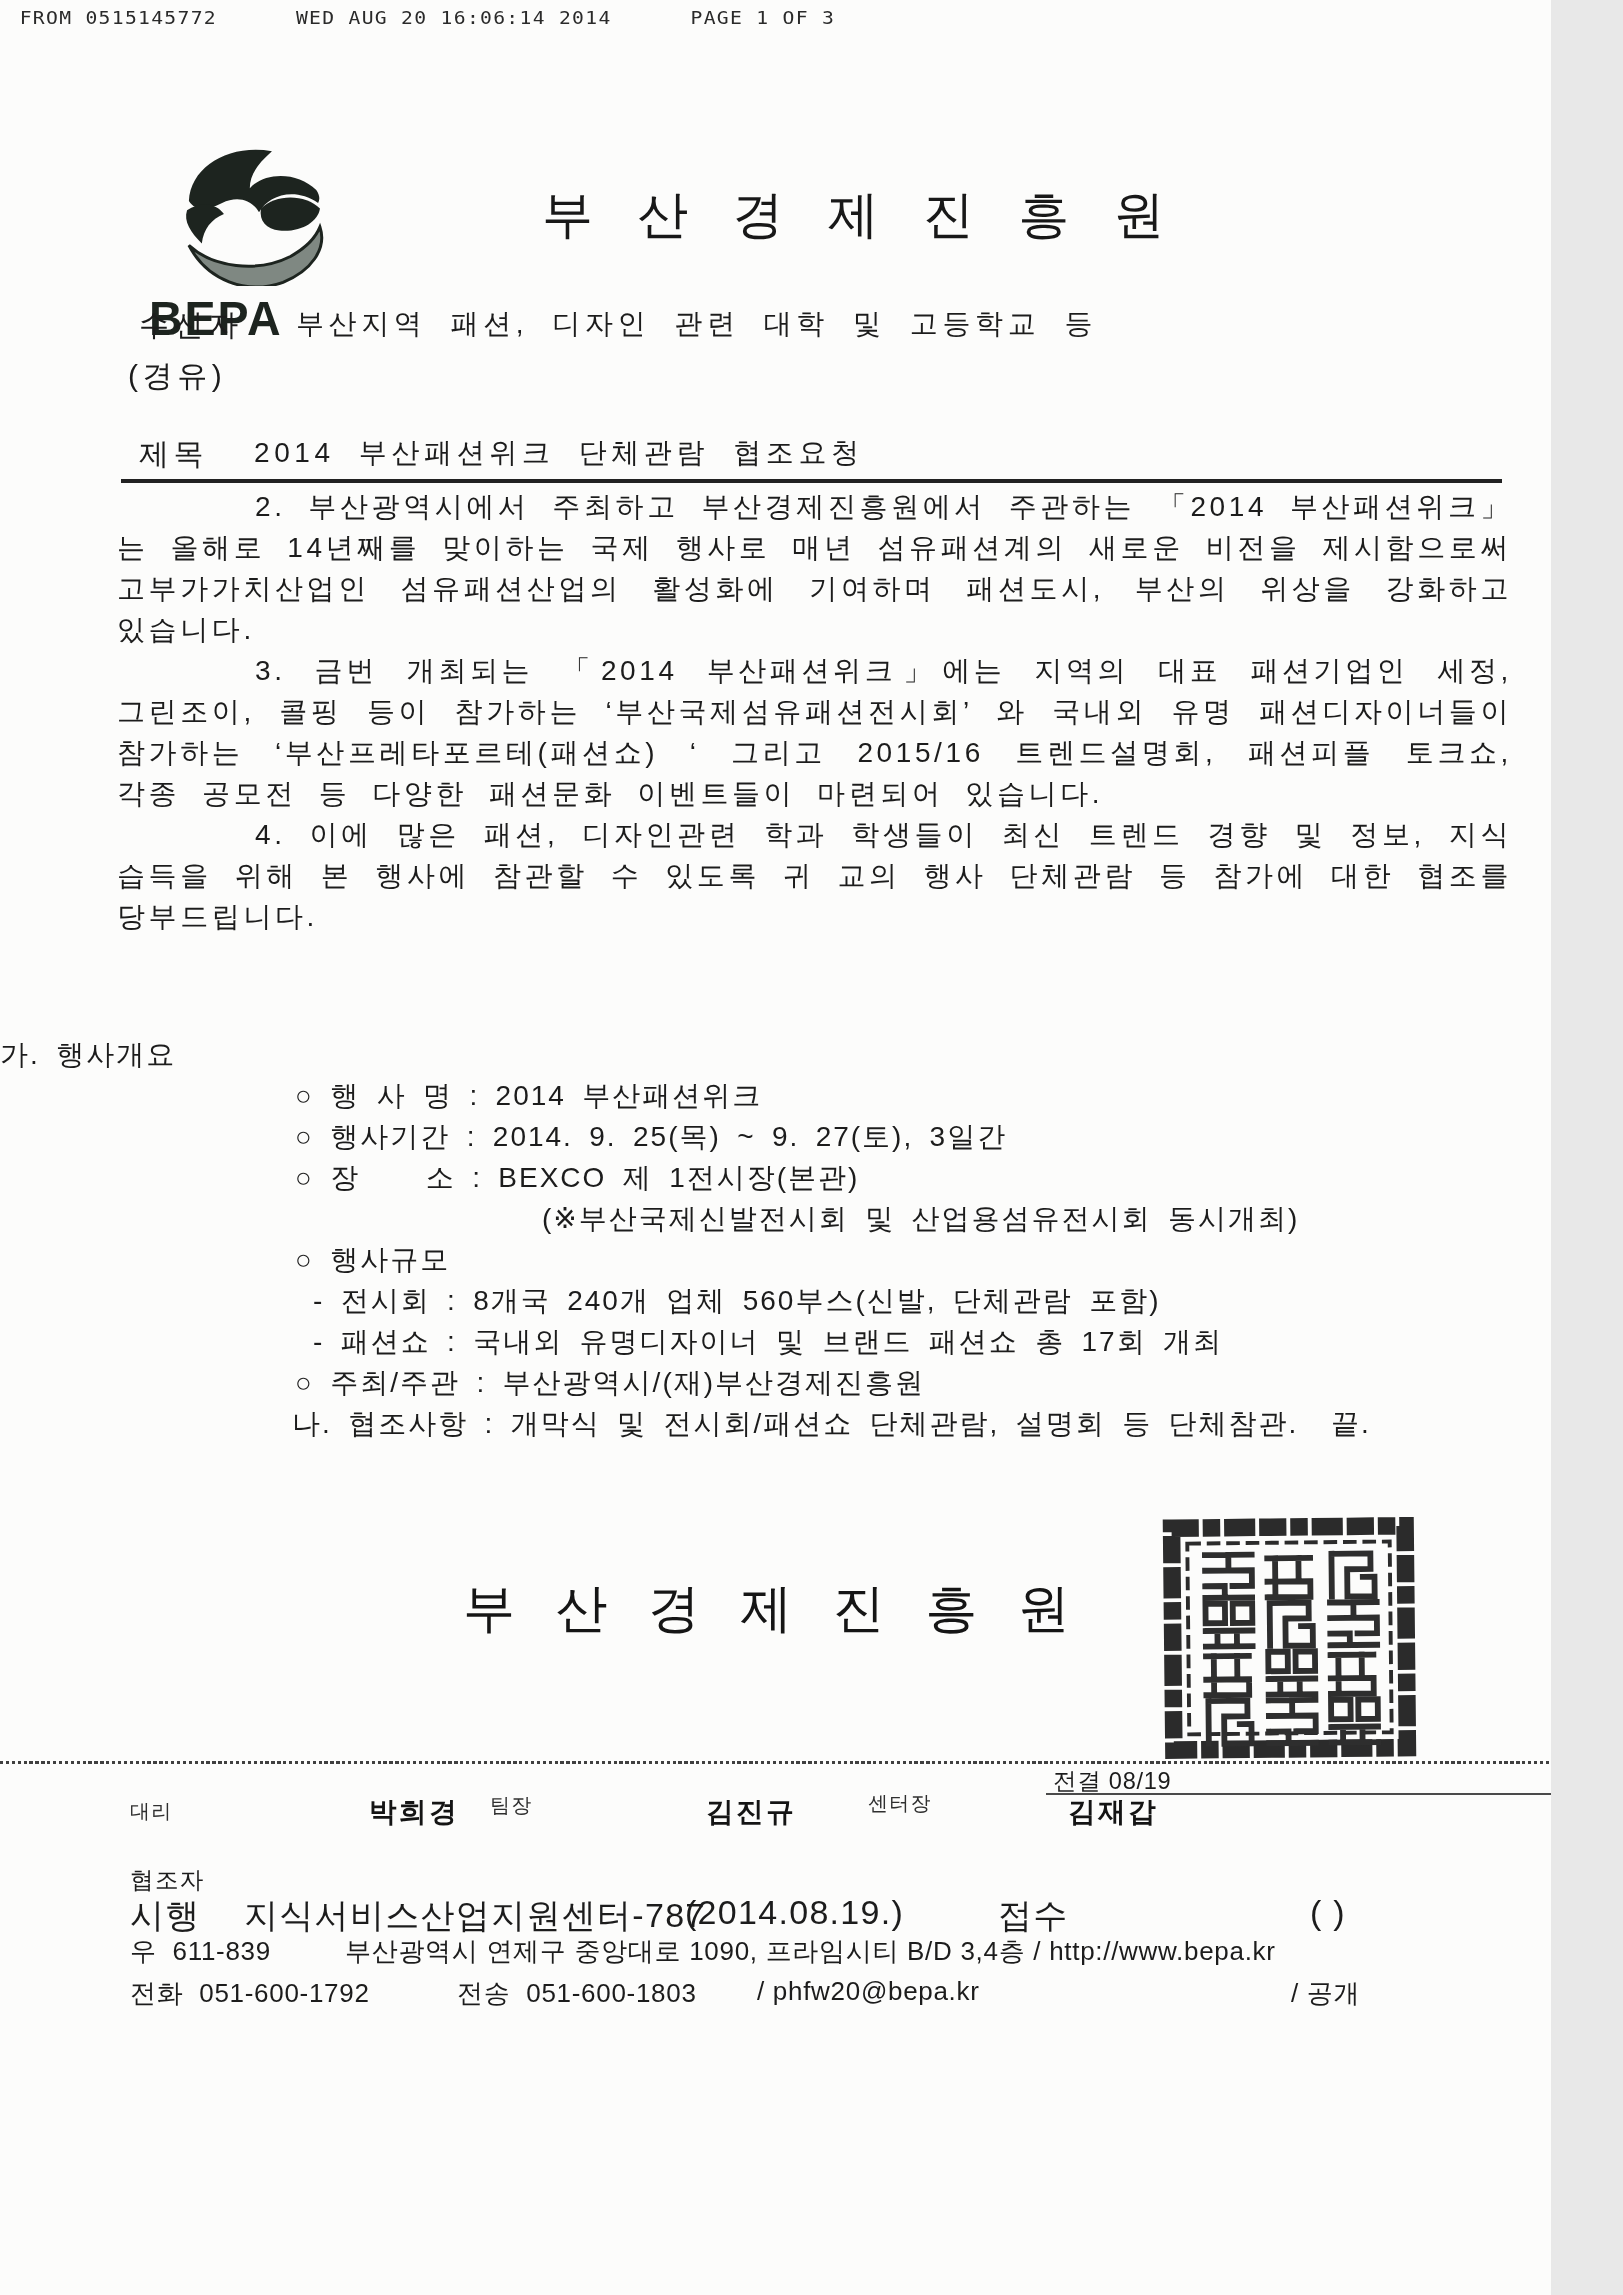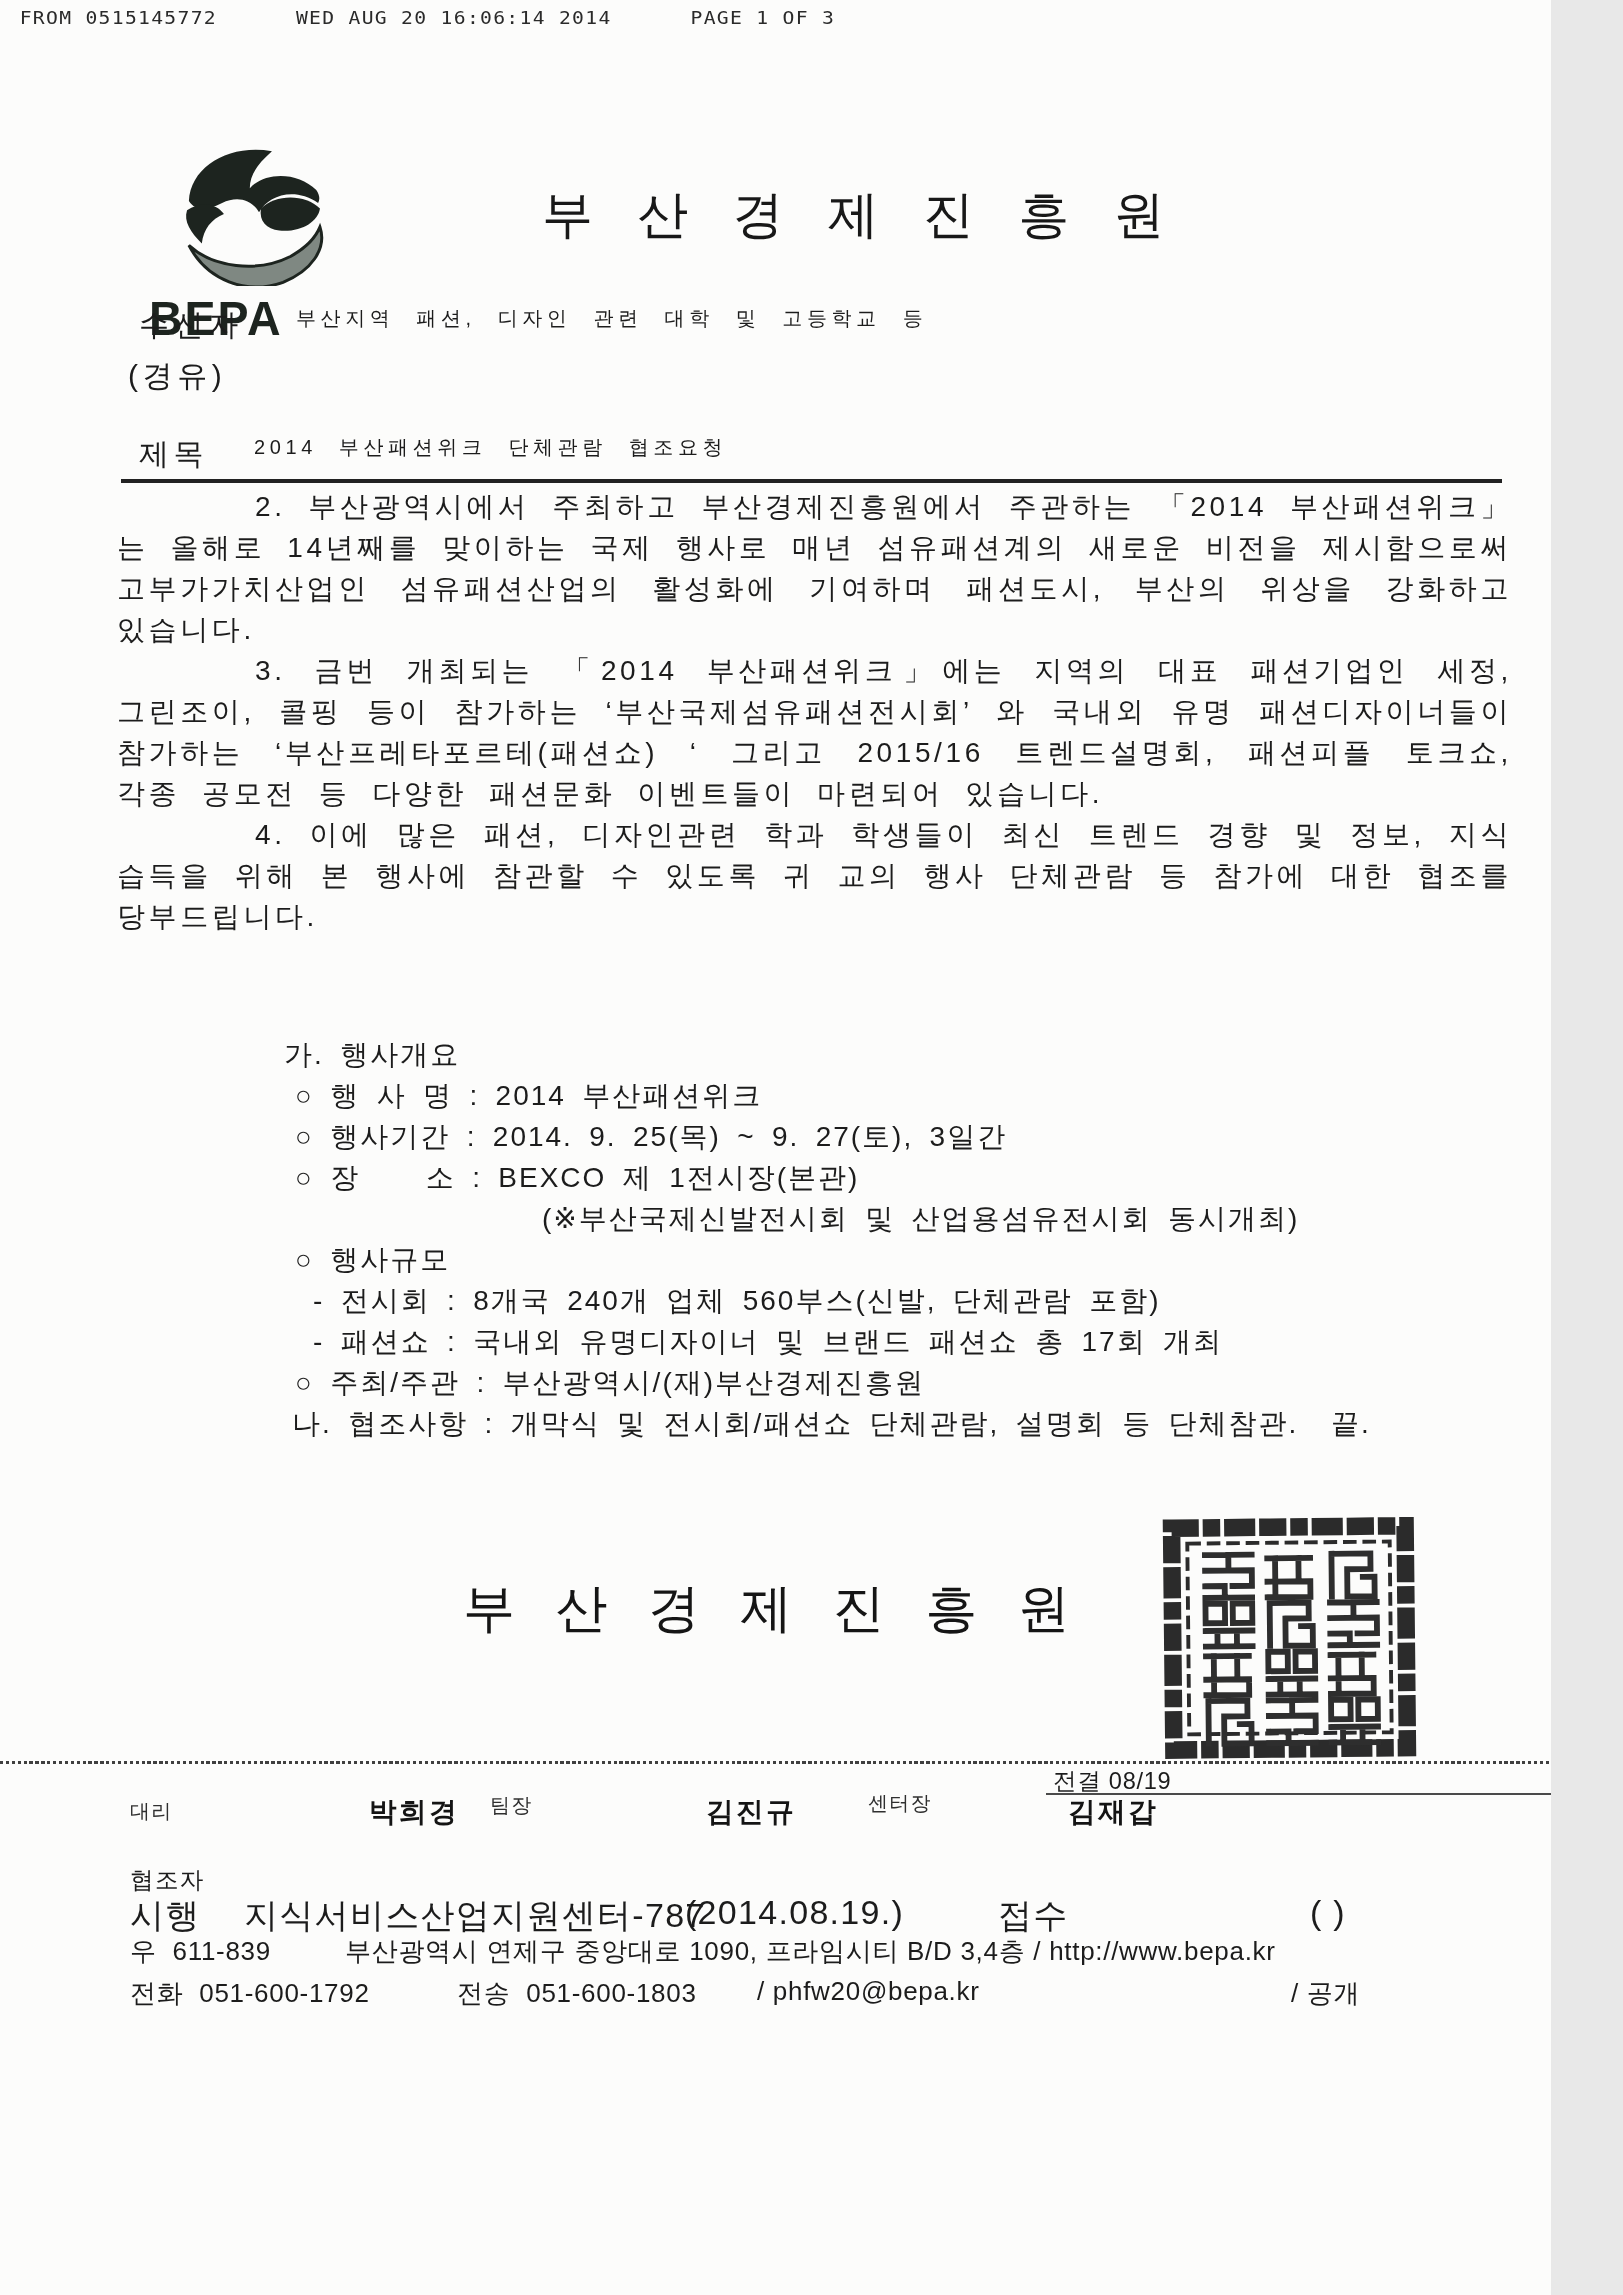--- a/index.html
+++ b/index.html
@@ -2,31 +2,31 @@
 <html style="font-size:10.5px"><head>
 <meta charset="utf-8">
 <style>
   html,body{margin:0;padding:0;background:#e8e8e8;}
   .page{position:relative;width:1551px;height:2295px;background:#fcfcfb;overflow:hidden;
         font-family:"Liberation Sans","DejaVu Sans",sans-serif;color:#1c1c1c;}
   .abs{position:absolute;white-space:pre;}
   .faxhdr{font-family:"DejaVu Sans Mono",monospace;font-size:19.7px;color:#2a2a2a;
           letter-spacing:1.3px;transform:scaleY(.92);transform-origin:left top;}
   .doc-title{font-size:51px;letter-spacing:5.2px;word-spacing:19.7px;font-weight:500;color:#181818;}
-  .hdr-row{font-size:20px;letter-spacing:4.6px;word-spacing:11.8px;}
+  .hdr-row{font-size:28px;letter-spacing:4.6px;word-spacing:11.8px;}
   .hdr-label{font-size:30px;letter-spacing:4.6px;}
   .rule{position:absolute;background:#222;}
   .bodytext{position:absolute;left:117px;top:486px;width:1395px;font-size:28px;line-height:41px;
             text-align:justify;text-justify:inter-word;letter-spacing:3.6px;word-spacing:10.5px;
             word-break:keep-all;}
   .bodytext p{margin:0;text-indent:138px;}
   .ovlist{position:absolute;left:0;top:1034px;font-size:28px;line-height:41px;
           letter-spacing:2px;word-spacing:6.6px;}
   .ovlist div{white-space:pre;}
-  .ind-ga{padding-left:284px;}
+  .ind-ga{}
   .ind-circle{padding-left:295px;}
   .ind-note{padding-left:542px;}
   .ind-dash{padding-left:313px;}
   .ind-na{padding-left:292px;}
   .closing{font-size:52px;letter-spacing:13px;color:#151515;}
   .dotline{position:absolute;left:0;top:1761px;width:1623px;height:2.6px;
            background:repeating-linear-gradient(90deg,#3f3f3f 0 3.3px,transparent 3.3px 5.9px);}
   .jy{font-size:23.6px;letter-spacing:0.7px;}
   .jyline{position:absolute;left:1046px;top:1793px;width:569px;height:2px;background:#4a4a4a;}
   .role{font-size:20px;color:#2f2f2f;letter-spacing:1.3px;}

